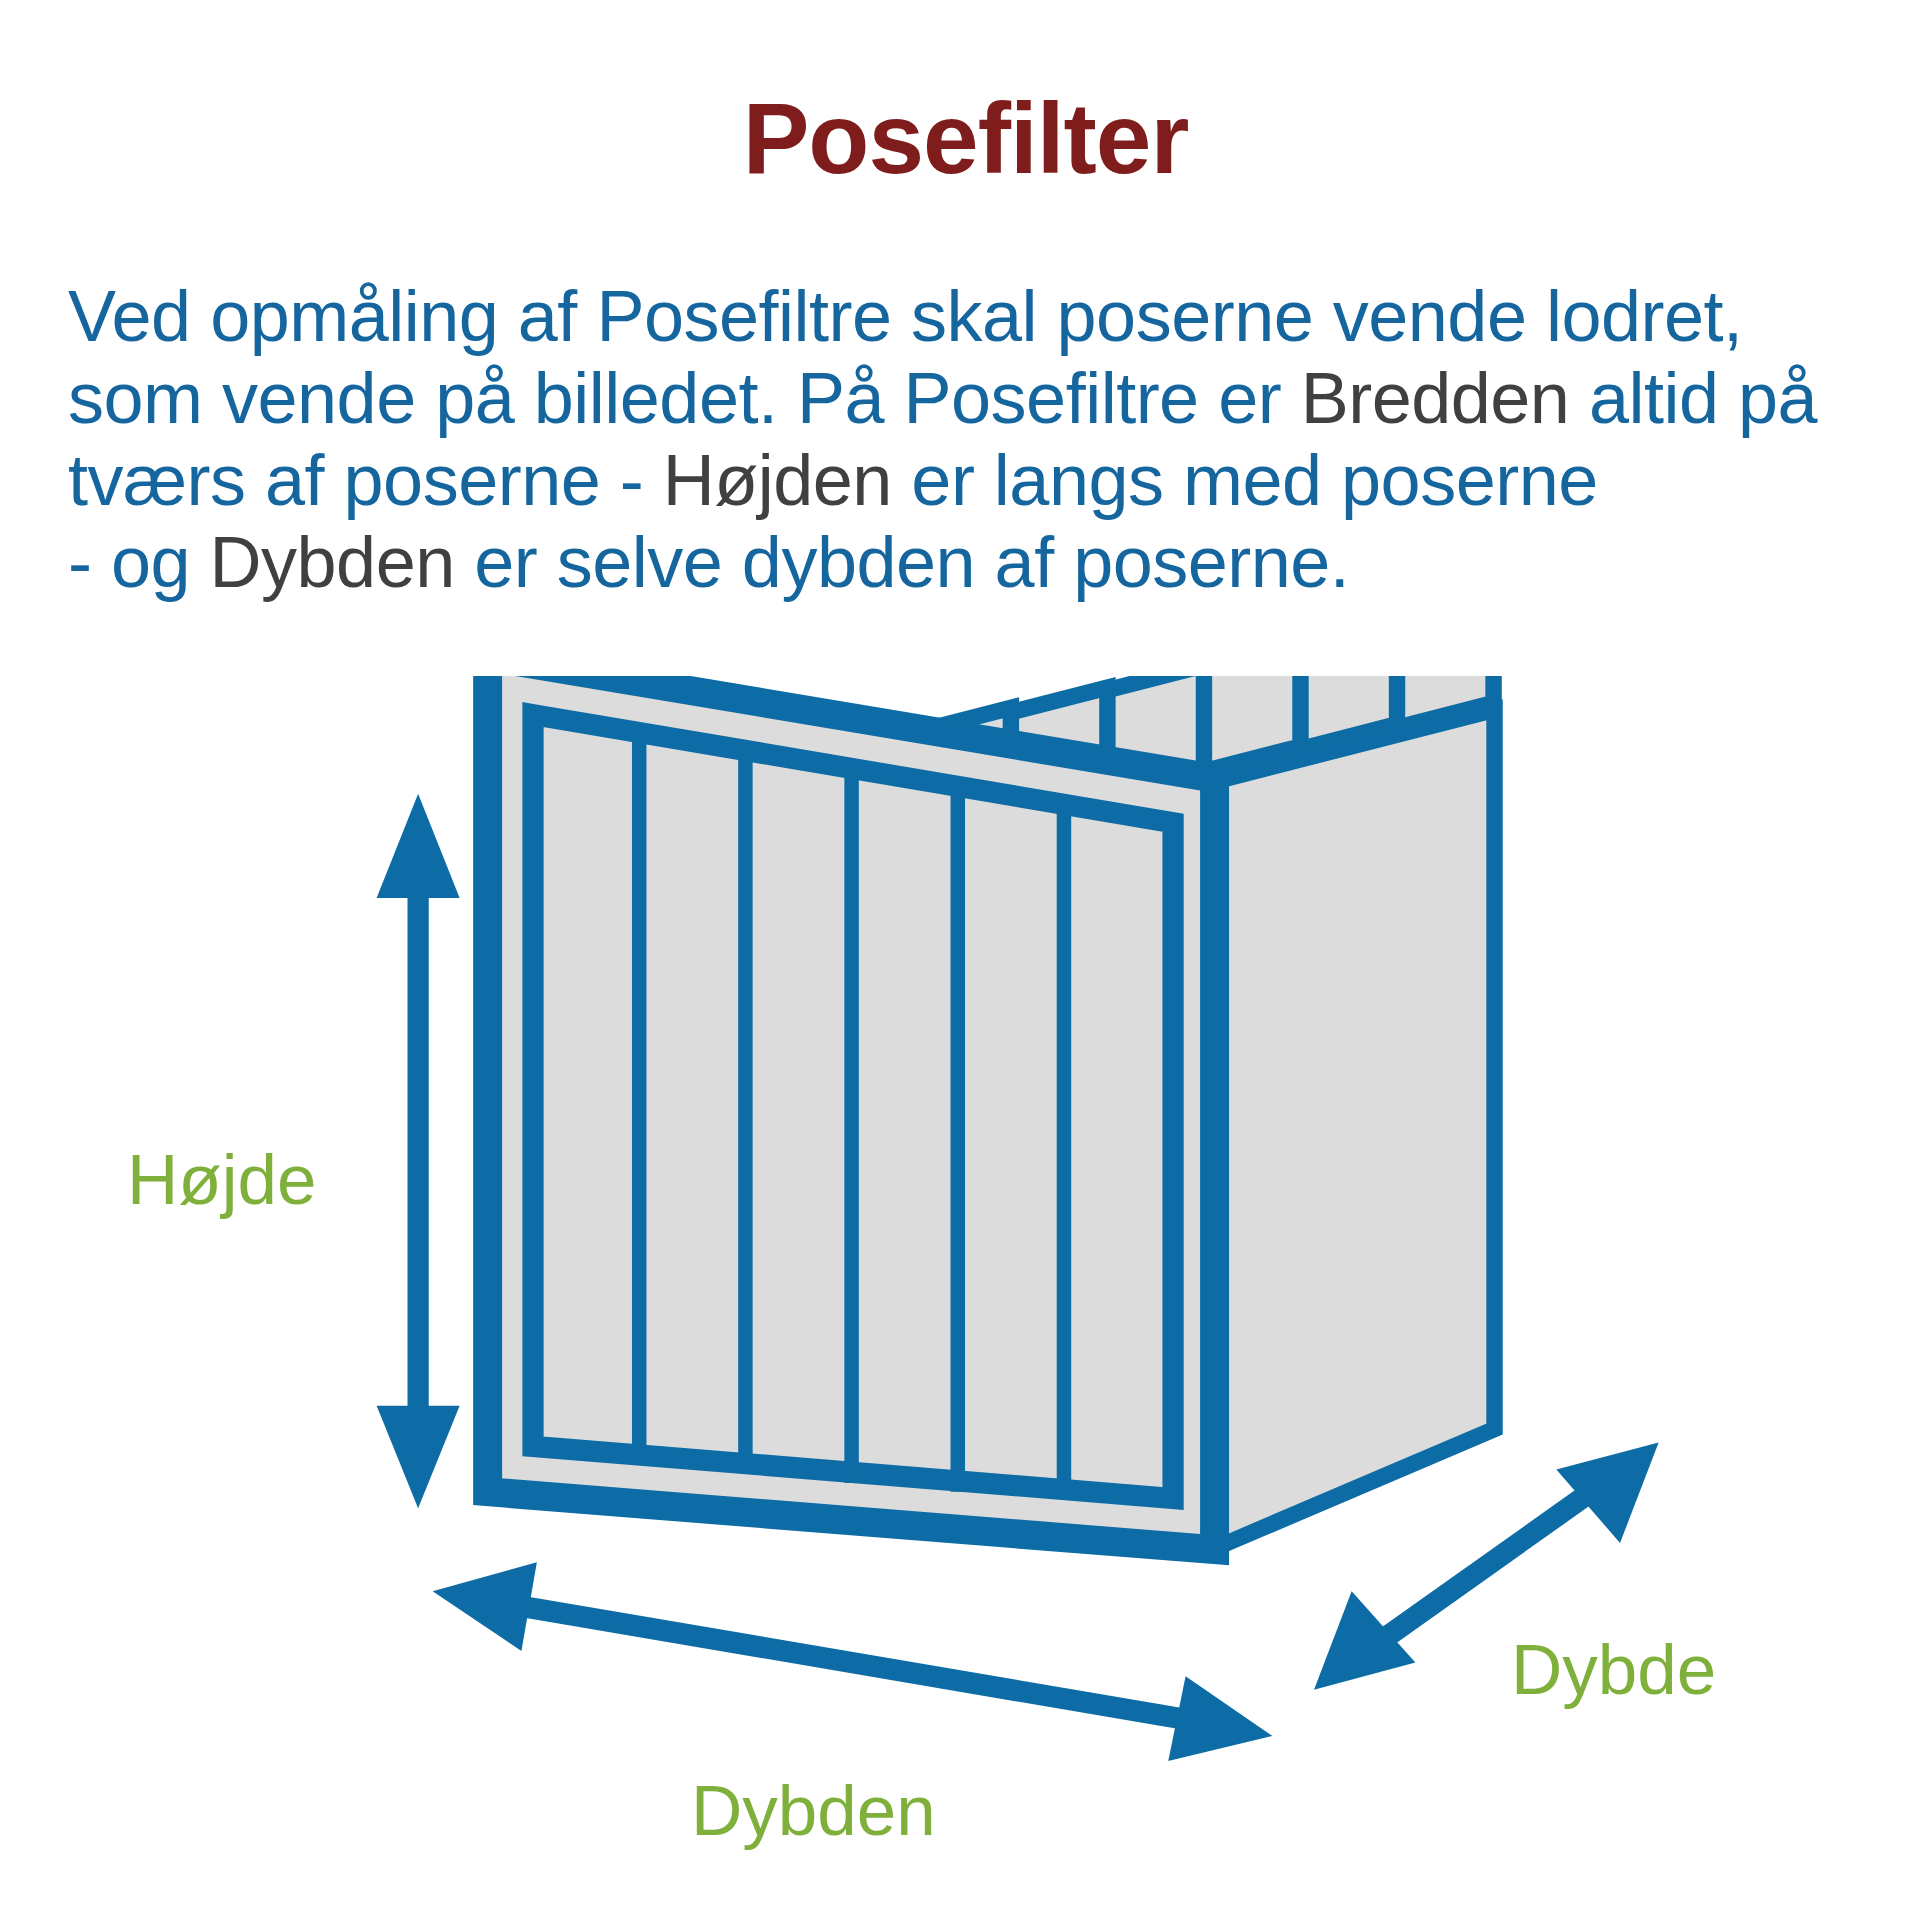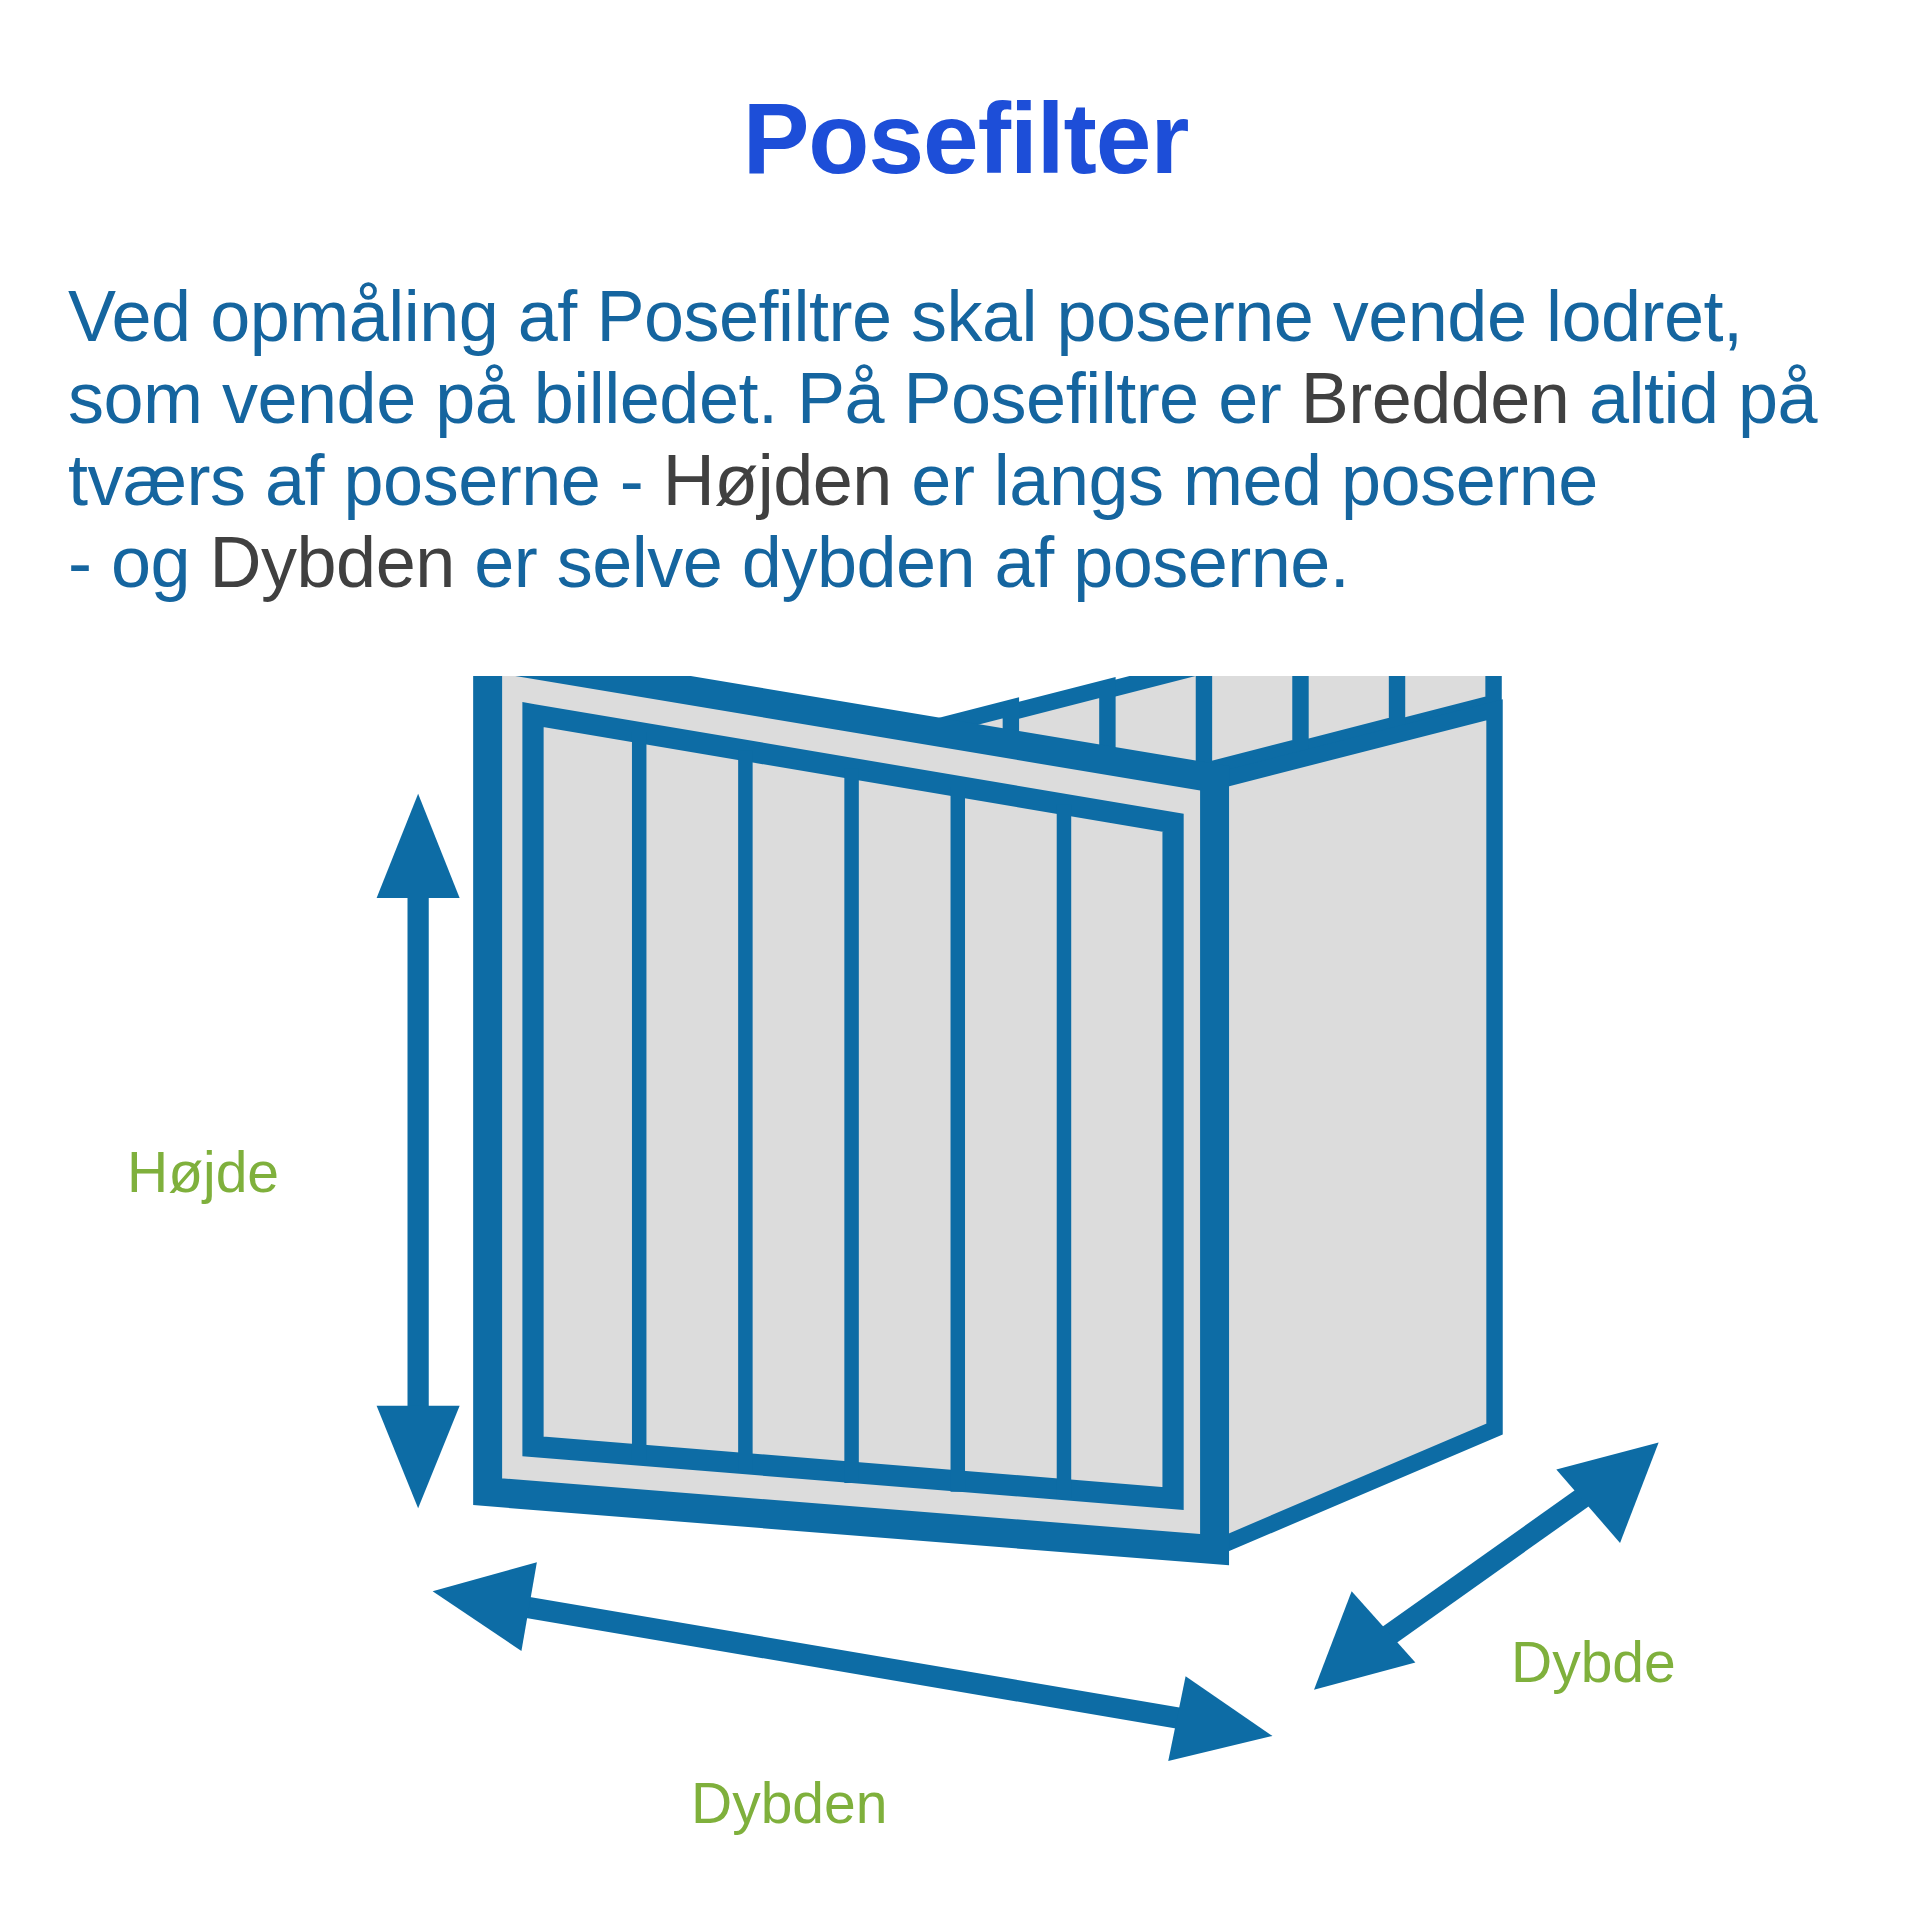--- a/index.html
+++ b/index.html
@@ -22,21 +22,21 @@
   
   #title {
     position: absolute;
     top: 83px;
     left: 0;
     width: 1931px;
     text-align: center;
     font-size: 100px;
     font-weight: bold;
     letter-spacing: -1px;
-    color: #1d4ed8;
+    color: #7f1d1d;
     line-height: 1.1;
   }
   
   #intro {
     position: absolute;
     top: 275px;
     left: 68px;
     width: 1796px;
     text-align: left;
     font-size: 72px;
@@ -51,21 +51,21 @@
     top: 676px;
     left: 0;
     width: 1931px;
     height: 1255px;
   }
   #diagram svg { display: block; width: 1931px; height: 1255px; }
   
   .dim-label {
     position: absolute;
     color: #7fb03c;
-    font-size: 57px;
+    font-size: 71px;
     line-height: 1;
     white-space: nowrap;
   }
   #label-hojde { top: 1144px; left: 127px; }
   #label-bredde { top: 1775px; left: 691px; }
   #label-dybde  { top: 1634px; left: 1511px; }
 </style>
 </head>
 <body>
 

